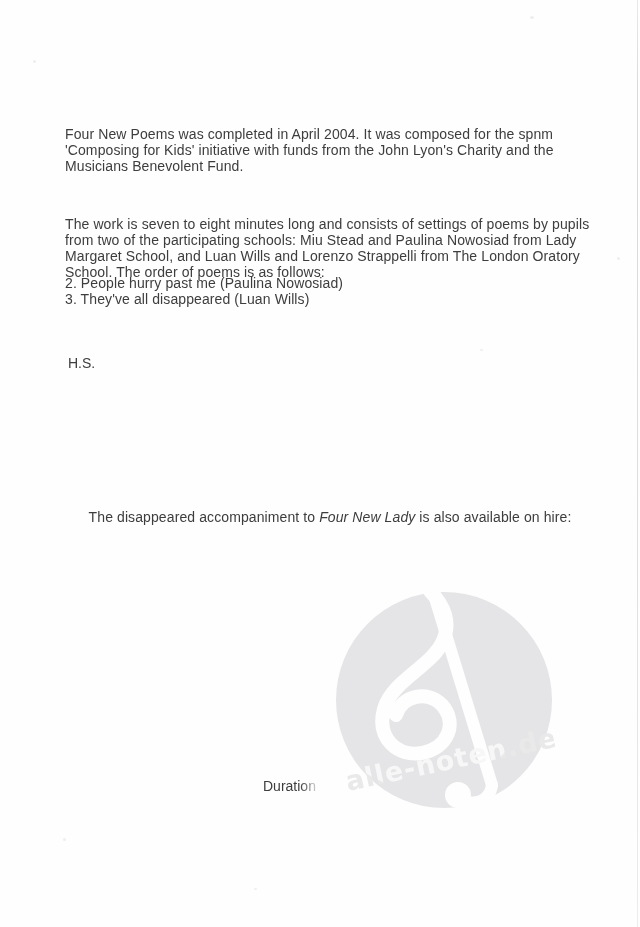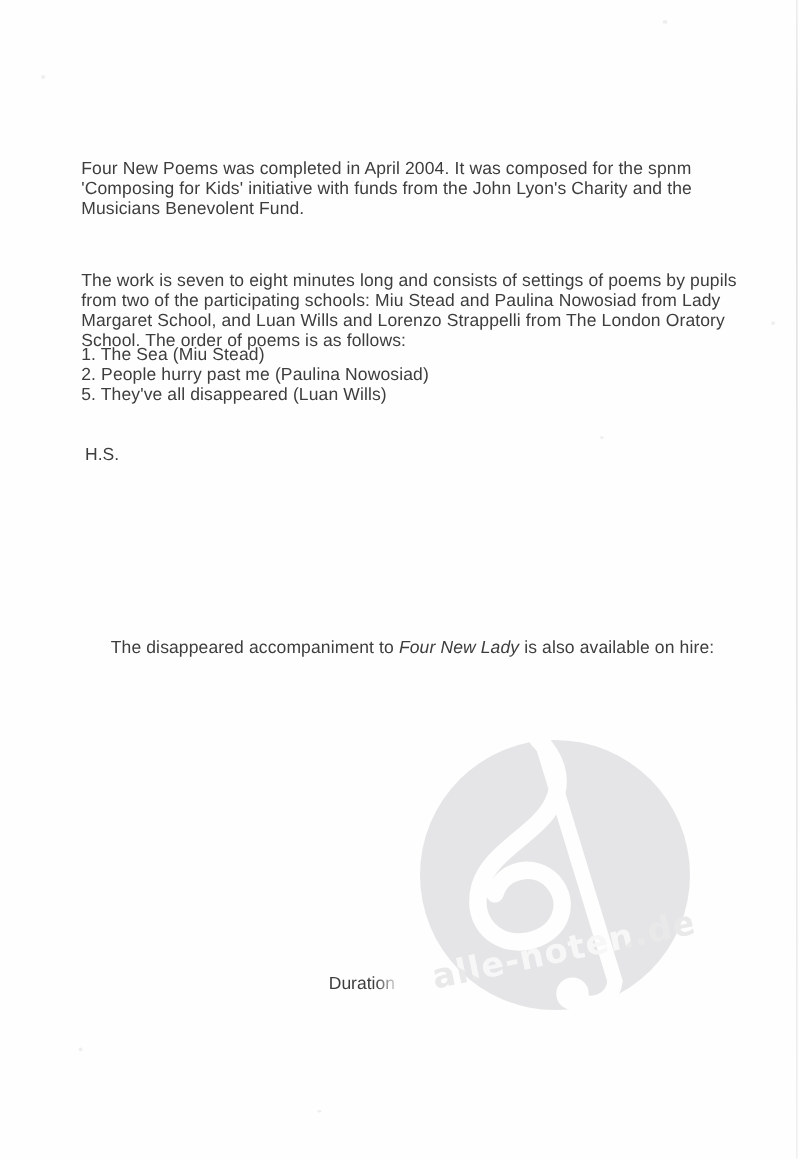--- a/index.html
+++ b/index.html
@@ -111,23 +111,22 @@
   <div class="text-layer para" id="intro-para">Four New Poems was completed in April 2004. It was composed for the spnm
 'Composing for Kids' initiative with funds from the John Lyon's Charity and the
 Musicians Benevolent Fund.</div>
 
   <div class="text-layer para" id="desc-para">The work is seven to eight minutes long and consists of settings of poems by pupils
 from two of the participating schools: Miu Stead and Paulina Nowosiad from Lady
 Margaret School, and Luan Wills and Lorenzo Strappelli from The London Oratory
 School. The order of poems is as follows:</div>
 
   <div class="text-layer poem-list">
-    <div class="poem-item">1. The Sea (Miu Stead)</div>
     <div class="poem-item">2. People hurry past me (Paulina Nowosiad)</div>
-    <div class="poem-item">5. They've all disappeared (Luan Wills)</div>
+    <div class="poem-item">3. They've all disappeared (Luan Wills)</div>
   </div>
 
   <div class="text-layer" id="initials">H.S.</div>
 
   <div class="text-layer hire-block">
     <div>
       <span>The disappeared accompaniment to </span><span class="work-title">Four New Lady</span><span> is also available on hire:</span>
     </div>
   </div>
 

